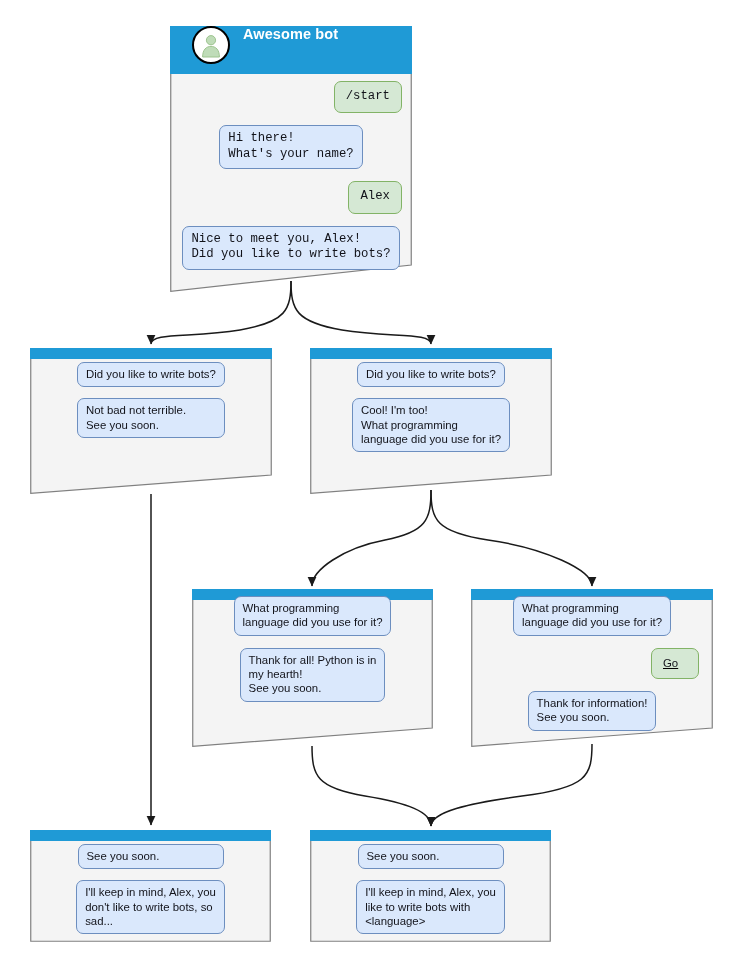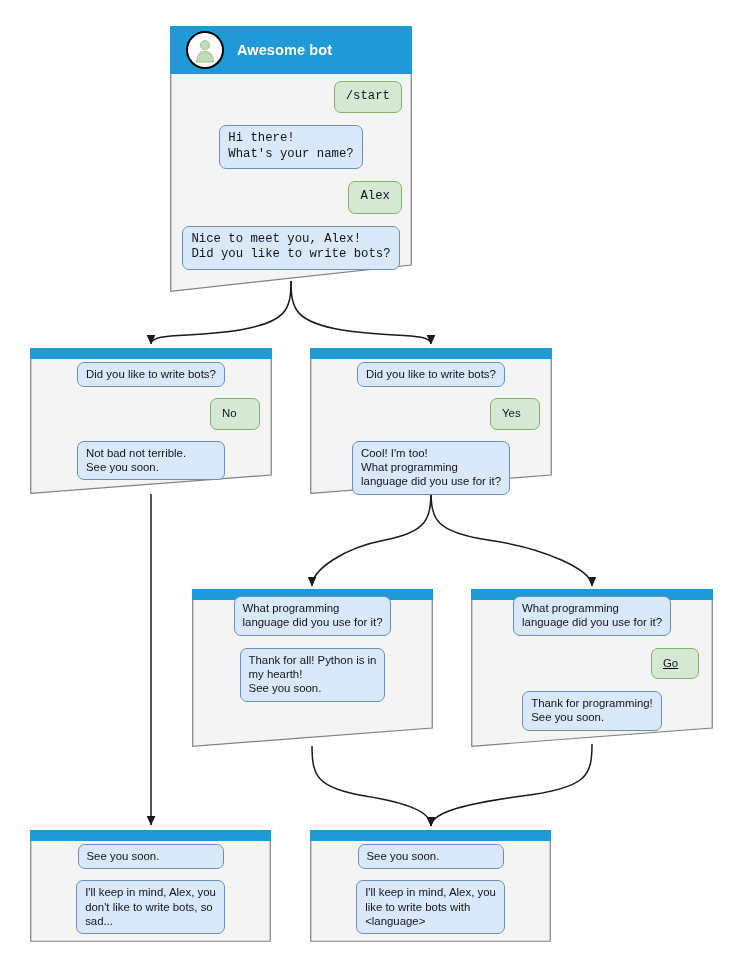--- a/index.html
+++ b/index.html
@@ -50,22 +50,21 @@
     position: absolute;
     left: 0;
     top: 0;
     width: 100%;
     background: #1f9ad6;
     box-sizing: border-box;
   }
   .node.root .node-header {
     height: 48px;
     display: flex;
-    align-items: center;
-    padding-left: 16px;
+    padding-left: 22px;
   }
   .node.sub .node-header {
     height: 11px;
   }
   .bot-title {
     color: #ffffff;
     font-size: 14.5px;
     font-weight: bold;
     margin-left: 13px;
     letter-spacing: 0.1px;
@@ -186,43 +185,37 @@
   <div class="node sub" style="left:30px; top:348px; width:242px; height:146px;">
     <svg class="node-shape" viewBox="0 0 242 146" preserveAspectRatio="none">
       <path d="M0.75,0.75 L241.25,0.75 L241.25,127 L0.75,145.25 Z" fill="#f4f4f4" stroke="#808080" stroke-width="1.2"></path>
     </svg>
     <div class="node-inner">
       <div class="node-header"></div>
       <div class="messages" style="top:14px; padding:0 12px;">
         <div class="msg-row in" style="margin-bottom:11px;">
           <span class="bubble in">Did you like to write bots?</span>
         </div>
-        <div class="msg-row out" style="margin-bottom:11px;">
-          <span class="bubble out" style="min-width:50px; text-align:left;">No</span>
-        </div>
         <div class="msg-row in">
           <span class="bubble in" style="min-width:148px;">Not bad not terrible.
 See you soon.</span>
         </div>
       </div>
     </div>
   </div>
 
   <div class="node sub" style="left:310px; top:348px; width:242px; height:146px;">
     <svg class="node-shape" viewBox="0 0 242 146" preserveAspectRatio="none">
       <path d="M0.75,0.75 L241.25,0.75 L241.25,127 L0.75,145.25 Z" fill="#f4f4f4" stroke="#808080" stroke-width="1.2"></path>
     </svg>
     <div class="node-inner">
       <div class="node-header"></div>
       <div class="messages" style="top:14px; padding:0 12px;">
         <div class="msg-row in" style="margin-bottom:11px;">
           <span class="bubble in">Did you like to write bots?</span>
-        </div>
-        <div class="msg-row out" style="margin-bottom:11px;">
-          <span class="bubble out" style="min-width:50px; text-align:left;">Yes</span>
         </div>
         <div class="msg-row in">
           <span class="bubble in">Cool! I'm too!
 What programming
 language did you use for it?</span>
         </div>
       </div>
     </div>
   </div>
 
@@ -254,21 +247,21 @@
       <div class="node-header"></div>
       <div class="messages" style="top:7px; padding:0 14px;">
         <div class="msg-row in" style="margin-bottom:12px;">
           <span class="bubble in">What programming
 language did you use for it?</span>
         </div>
         <div class="msg-row out" style="margin-bottom:12px;text-decoration:underline;">
           <span class="bubble out" style="min-width:48px; text-align:left;">Go</span>
         </div>
         <div class="msg-row in">
-          <span class="bubble in">Thank for programming!
+          <span class="bubble in">Thank for information!
 See you soon.</span>
         </div>
       </div>
     </div>
   </div>
 
   <div class="node sub" style="left:30px; top:830px; width:241px; height:112px;">
     <svg class="node-shape" viewBox="0 0 241 112" preserveAspectRatio="none">
       <path d="M0.75,0.75 L240.25,0.75 L240.25,111.25 L0.75,111.25 Z" fill="#f4f4f4" stroke="#808080" stroke-width="1.2"></path>
     </svg>

